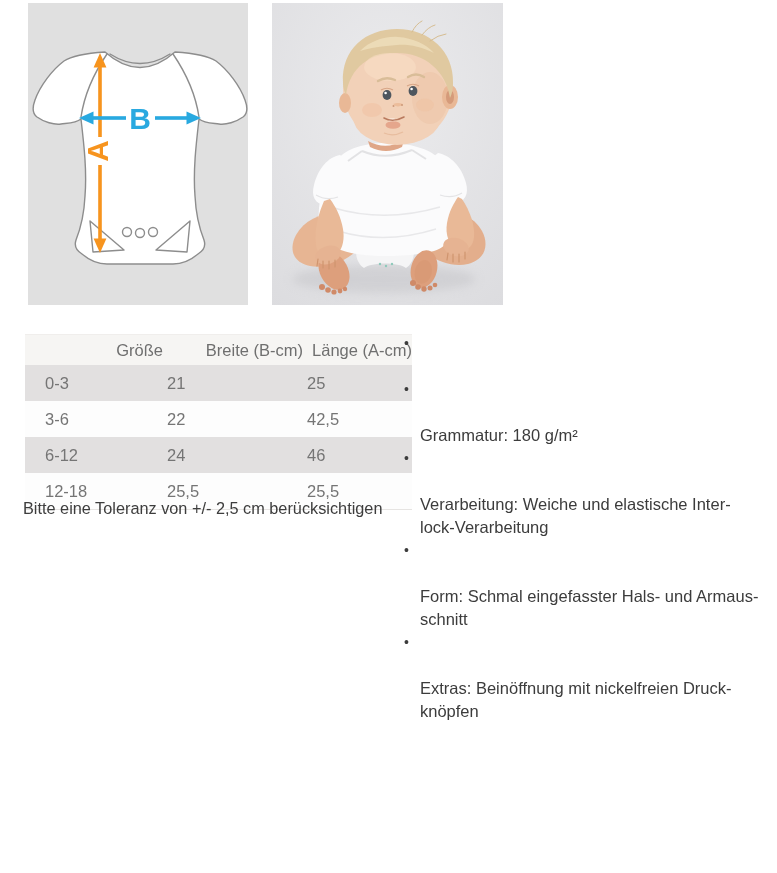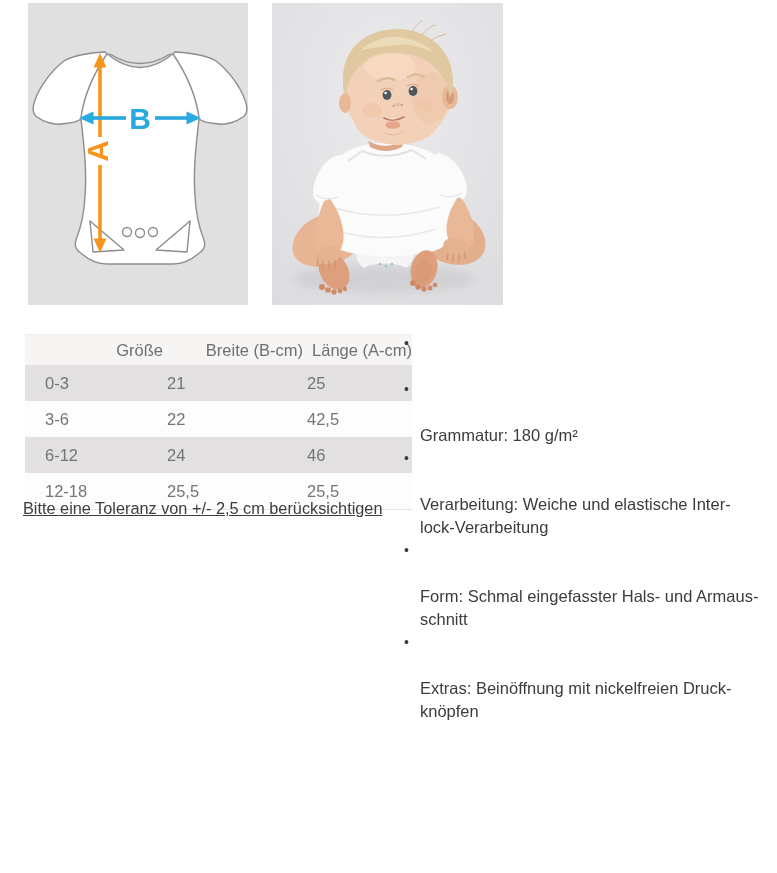--- a/index.html
+++ b/index.html
@@ -27,21 +27,21 @@
   }
   .size-table td { height: 28px; padding: 4px; }
   .size-table th:nth-child(1), .size-table td:nth-child(1) { width: 118px; padding-left: 20px; }
   .size-table th:nth-child(2), .size-table td:nth-child(2) { width: 140px; }
   .size-table th:nth-child(3), .size-table td:nth-child(3) { width: 109px; }
   .size-table tbody tr:nth-child(odd)  td { background: #e2e0e0; }
   .size-table tbody tr:nth-child(even) td { background: #fdfdfd; }
 
   .tolerance-note {
     position: absolute; left: 23px; top: 499px;
-    font-size: 16.3px; color: #3d3d3d; white-space: nowrap; text-decoration: underline;
+    font-size: 16.3px; color: #3d3d3d; white-space: nowrap;
   }
 
   
   .description {
     position: absolute; left: 399px; top: 332px; width: 372px;
     font-size: 16.5px; color: #3c3c3c;
   }
   .description .intro {
     margin: 0 0 2px 0; white-space: pre-line; line-height: 24.4px;
   }

